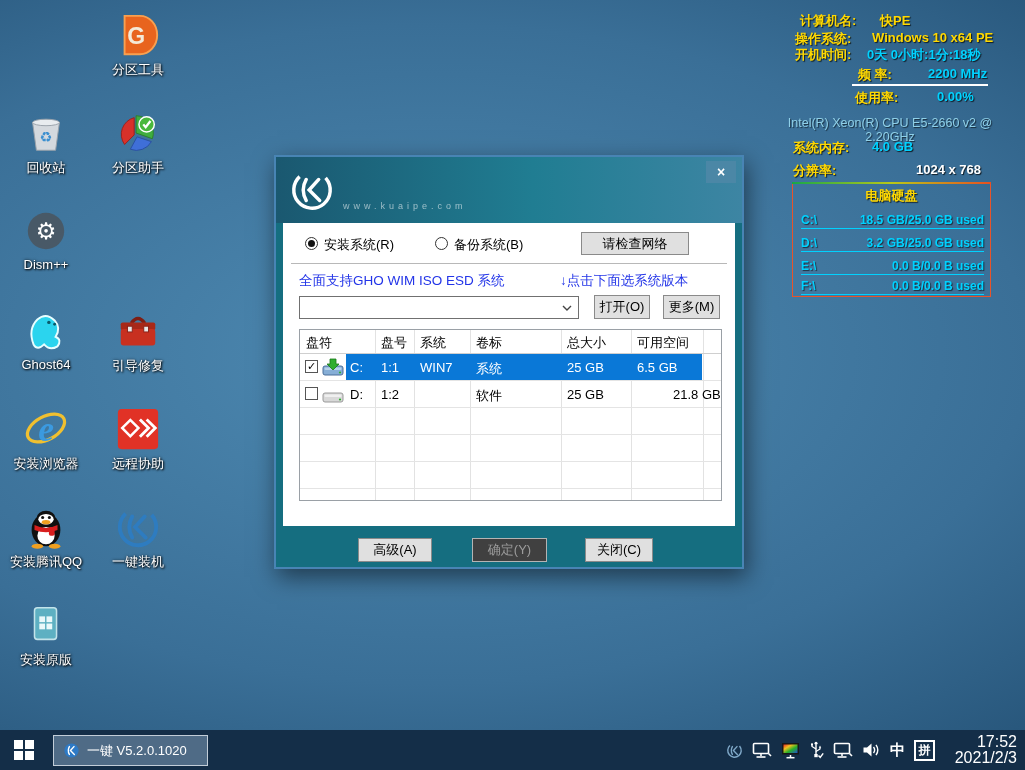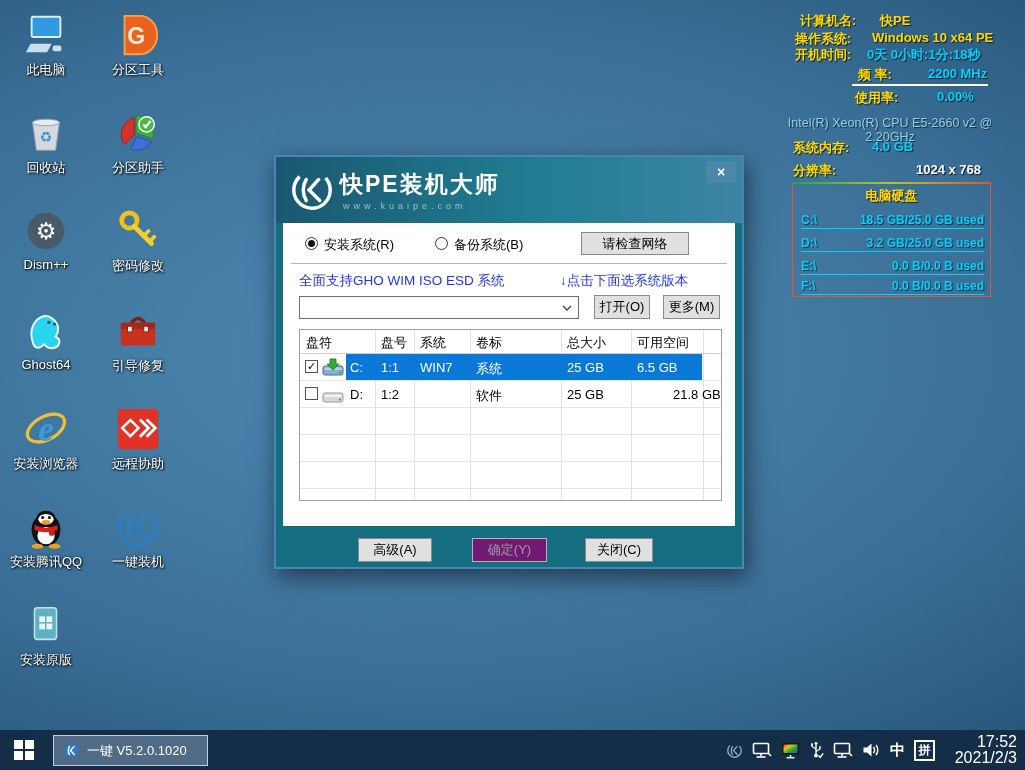--- a/index.html
+++ b/index.html
@@ -38,21 +38,21 @@
   #dlg-title{position:absolute;left:64px;top:12px;color:#fff;font-size:23px;font-weight:bold;letter-spacing:2px;}
   #dlg-sub{position:absolute;left:67px;top:44px;color:rgba(255,255,255,.55);font-size:9px;letter-spacing:4px;}
   #closebtn{position:absolute;right:6px;top:4px;width:30px;height:22px;background:#4b87a6;
     color:#fff;font-size:14px;font-weight:bold;text-align:center;line-height:22px;cursor:pointer;}
   #panel{position:absolute;left:7px;top:66px;width:452px;height:303px;background:#fff;}
   .radio{position:absolute;width:13px;height:13px;border:1px solid #333;border-radius:50%;background:#fff;box-sizing:border-box;}
   .radio.sel::after{content:"";position:absolute;left:2px;top:2px;width:7px;height:7px;border-radius:50%;background:#111;}
   .rlabel{position:absolute;font-size:13px;color:#000;white-space:nowrap;}
   .btn{position:absolute;background:#e0e0e0;border:1px solid #8a8a8a;box-sizing:border-box;
     font-size:13px;color:#000;display:flex;align-items:center;justify-content:center;cursor:pointer;white-space:nowrap;}
-  .btn.disabled{color:#9c9c9c;border-color:#b4b4b4;background:#701a75;cursor:default;}
+  .btn.disabled{color:#9c9c9c;border-color:#b4b4b4;background:#404040;cursor:default;}
   .sep{position:absolute;left:8px;right:8px;height:1px;background:#b8b8b8;}
   .bluelink{position:absolute;font-size:13.5px;color:#2335e8;white-space:nowrap;cursor:pointer;}
   #combo{position:absolute;left:16px;top:73px;width:280px;height:23px;background:#fff;
     border:1px solid #707070;box-sizing:border-box;cursor:pointer;}
   #combo svg{position:absolute;right:6px;top:7px;}
   
   #tbl{position:absolute;left:16px;top:106px;width:423px;height:172px;background:#fff;
     border:1px solid #9aa0a6;box-sizing:border-box;font-size:13px;}
   .vline{position:absolute;top:0;bottom:0;width:1px;background:#e2e2e2;}
   #tbl-head{position:absolute;left:0;right:0;top:0;height:23px;border-bottom:1px solid #cfcfcf;}
@@ -79,28 +79,20 @@
   .ime-box{color:#fff;font-size:12px;font-weight:bold;border:2px solid #fff;width:17px;height:17px;
     line-height:17px;text-align:center;cursor:pointer;}
   #clock{position:absolute;right:8px;top:4px;width:72px;text-align:right;color:#fff;
     font-size:16px;line-height:16px;cursor:default;}
 </style>
 </head>
 <body>
 
 <div id="screen">
 
-  <div class="dcell" style="left:1px;top:12px;">
-    <svg class="ic" viewBox="0 0 48 48">
-      <rect x="9" y="5" width="30" height="21" rx="2" fill="#2f9ae0" stroke="#d8eefc" stroke-width="2"></rect>
-      <polygon points="8,33 30,33 25,42 3,42" fill="#c8dff0"></polygon>
-      <rect x="31" y="35" width="9" height="6" rx="2" fill="#c8dff0"></rect>
-    </svg>
-    <span class="dlabel">此电脑</span>
-  </div>
   <div class="dcell" style="left:93px;top:12px;">
     <svg class="ic" viewBox="0 0 48 48">
       <path d="M10 4 h16 a18 20 0 0 1 0 40 h-16 z" fill="#e8641e"></path>
       <path d="M10 4 h16 a18 20 0 0 1 0 40 h-16 z" fill="none" stroke="#f8a050" stroke-width="2"></path>
       <text x="22" y="33" font-size="24" font-weight="bold" fill="#f4ead8" text-anchor="middle" font-family="Liberation Sans,sans-serif">G</text>
     </svg>
     <span class="dlabel">分区工具</span>
   </div>
 
   <div class="dcell" style="left:1px;top:110px;">
@@ -121,29 +113,20 @@
     </svg>
     <span class="dlabel">分区助手</span>
   </div>
 
   <div class="dcell" style="left:1px;top:208px;">
     <svg class="ic" viewBox="0 0 48 48">
       <circle cx="24" cy="24" r="19" fill="#4a5560" opacity="0.88"></circle>
       <text x="24" y="32" font-size="24" fill="#fff" text-anchor="middle">⚙</text>
     </svg>
     <span class="dlabel">Dism++</span>
-  </div>
-  <div class="dcell" style="left:93px;top:208px;">
-    <svg class="ic" viewBox="0 0 48 48">
-      <circle cx="15" cy="13" r="8" fill="none" stroke="#eec11c" stroke-width="5"></circle>
-      <line x1="20" y1="19" x2="38" y2="37" stroke="#f4cf2e" stroke-width="5" stroke-linecap="round"></line>
-      <line x1="30" y1="29" x2="35" y2="24" stroke="#f4cf2e" stroke-width="4" stroke-linecap="round"></line>
-      <line x1="36" y1="35" x2="41" y2="30" stroke="#f4cf2e" stroke-width="4" stroke-linecap="round"></line>
-    </svg>
-    <span class="dlabel">密码修改</span>
   </div>
 
   <div class="dcell" style="left:1px;top:308px;">
     <svg class="ic" viewBox="0 0 48 48">
       <path d="M11 38 Q5 22 15 12 Q24 4 33 13 Q40 21 34 30 Q41 33 36 40 Q28 45 22 38 Q15 45 11 38 Z" fill="#2bd4ee" stroke="#e8feff" stroke-width="2"></path>
       <circle cx="27" cy="15" r="1.8" fill="#0a5a6a"></circle>
       <circle cx="33" cy="17" r="1.5" fill="#0a5a6a"></circle>
     </svg>
     <span class="dlabel">Ghost64</span>
   </div>
@@ -251,21 +234,20 @@
     </div>
   </div>
 
   <div id="dialog">
     <div id="titlebar">
       <svg class="abs" style="left:13px;top:10px;" width="46" height="46" viewBox="0 0 48 48">
         <circle cx="24" cy="24" r="19" fill="none" stroke="#fff" stroke-width="3.6" stroke-dasharray="88 30" transform="rotate(-40 24 24)"></circle>
         <path d="M18 13 C14 20 14 28 18 35" fill="none" stroke="#fff" stroke-width="3.6" stroke-linecap="round"></path>
         <path d="M31 13 L21 24 L32 35" fill="none" stroke="#fff" stroke-width="3.6" stroke-linecap="round"></path>
       </svg>
-      <span id="dlg-title">快PE装机大师</span>
       <span id="dlg-sub">www.kuaipe.com</span>
       <div id="closebtn">
         <span>×</span>
       </div>
     </div>
 
     <div id="panel">
 
       <div class="radio sel" style="left:22px;top:14px;"></div>
       <span class="rlabel" style="left:41px;top:13px;">安装系统(R)</span>

